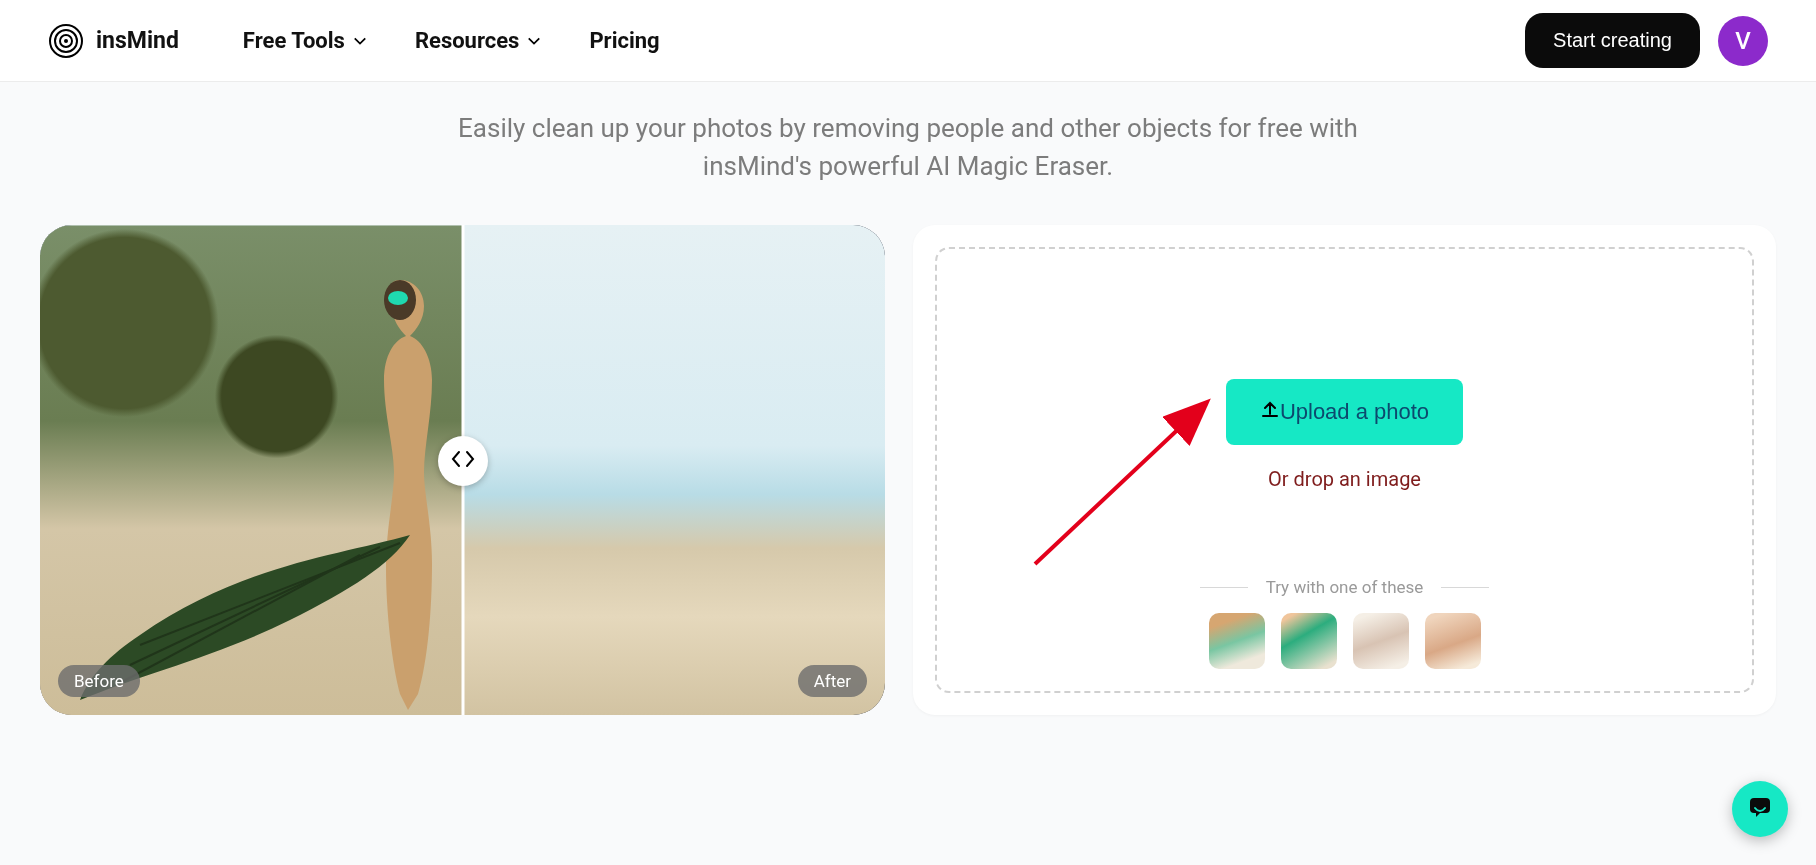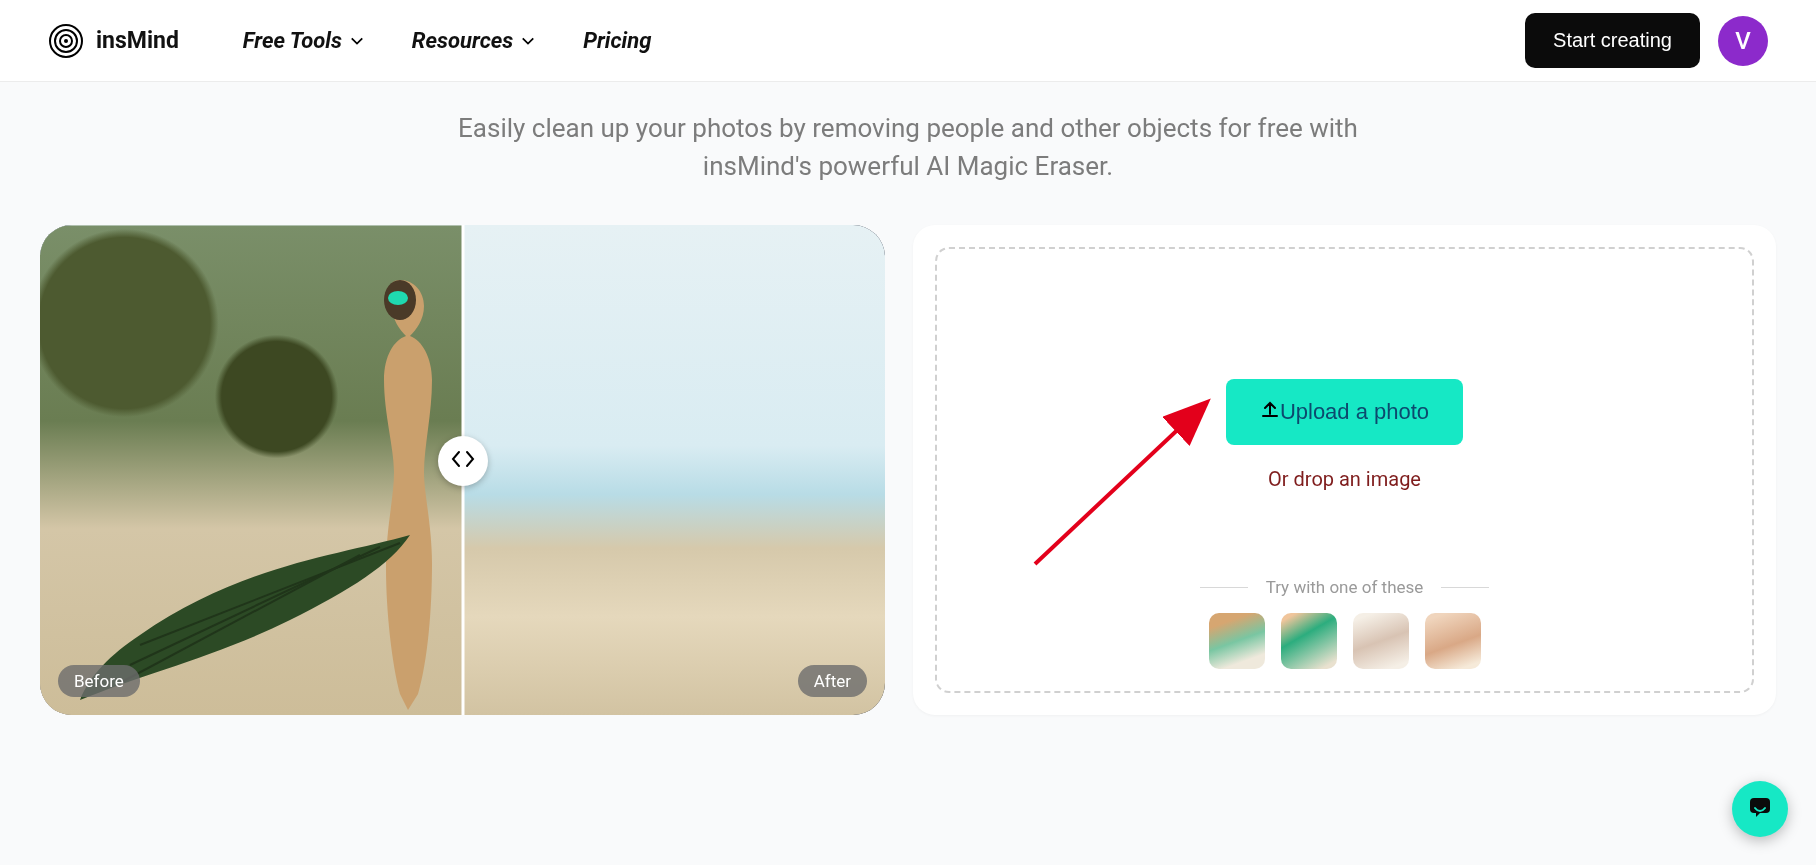--- a/index.html
+++ b/index.html
@@ -16,26 +16,26 @@
   body{height:865px;overflow:hidden;}
 
   
   header.top-bar{
     height:82px;display:flex;align-items:center;padding:0 48px;
     border-bottom:1px solid #ececec;background:#fff;
   }
   .logo{display:flex;align-items:center;gap:12px;font-size:23px;font-weight:700;}
   .logo svg{display:block;}
   nav.main-nav{display:flex;align-items:center;gap:48px;margin-left:64px;}
-  .nav-item{display:flex;align-items:center;gap:8px;font-size:22px;font-weight:700;cursor:pointer;font-style:italic;}
+  .nav-item{display:flex;align-items:center;gap:8px;font-size:22px;font-weight:700;cursor:pointer;}
   .chev{width:14px;height:14px;}
   .chev svg{display:block;}
   .spacer{flex:1;}
   .cta-btn{
-    background:var(--dark);color:#fff;border:none;border-radius:10px;
+    background:var(--dark);color:#fff;border:none;border-radius:18px;
     font-size:20px;font-weight:500;padding:16px 28px;cursor:pointer;
   }
   .avatar{
     width:50px;height:50px;border-radius:50%;background:var(--purple);color:#fff;
     display:flex;align-items:center;justify-content:center;font-size:24px;font-weight:500;
     margin-left:18px;cursor:pointer;
   }
 
   
   section.hero{background:var(--bg);height:calc(865px - 82px);padding-top:28px;}

